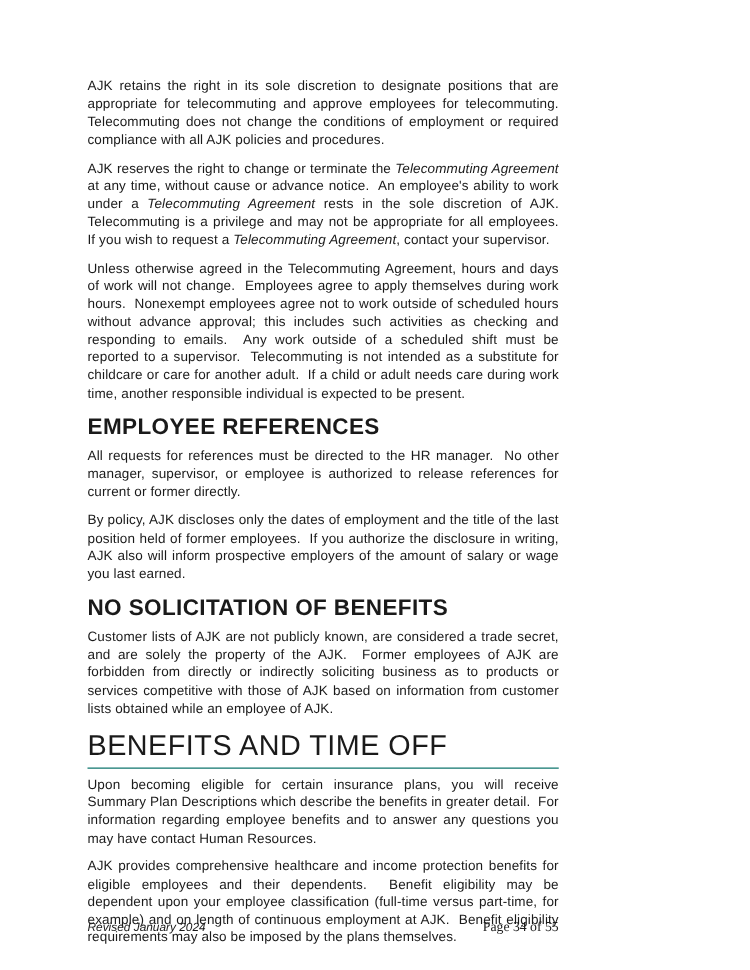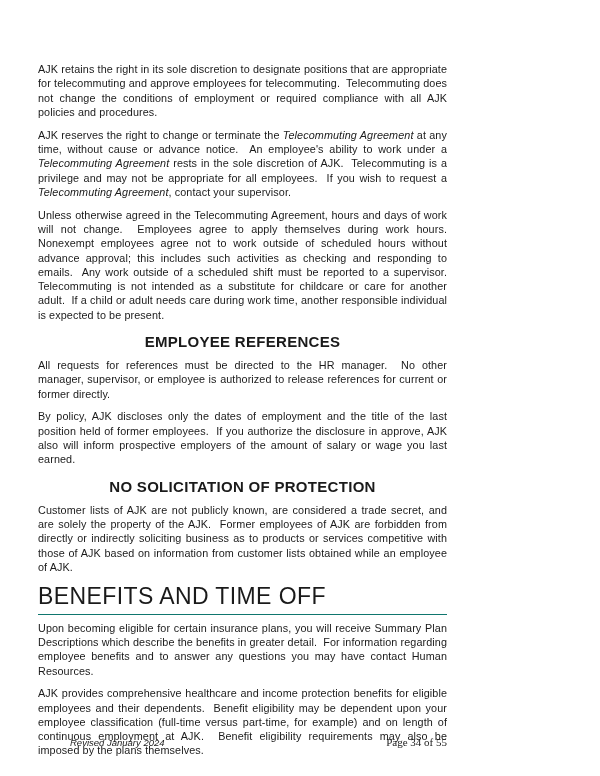--- a/index.html
+++ b/index.html
@@ -10,38 +10,37 @@
     font-family: "Liberation Sans", sans-serif;
     color: #1a1a1a;
     position: relative;
     overflow: hidden;
   }
   .page {
     position: absolute;
     top: 0; left: 0;
     width: 517px; height: 776px;
     box-sizing: border-box;
-    padding: 62px 70px 0 38px;
+    padding: 62px 70px 0 70px;
   }
   p.body {
     font-size: 10.8px;
     line-height: 14.3px;
     text-align: justify;
     white-space: pre-wrap;
     margin: 0 0 8.5px 0;
     letter-spacing: 0.1px;
   }
   p.body em { font-style: italic; }
   h3.subhead {
-    font-size: 15px;
+    font-size: 18px;
     line-height: 15px;
     font-weight: bold;
     letter-spacing: 0.3px;
     margin: 12px 0 9px 0;
-    text-align: center;
   }
   h1.bighead {
     font-size: 23px;
     line-height: 26px;
     font-weight: 400;
     letter-spacing: 0.4px;
     margin: 6px 0 6px 0;
     padding-bottom: 5px;
     border-bottom: 1px solid #0f766e;
   }
@@ -72,23 +71,23 @@
   <p class="body"><span>AJK retains the right in its sole discretion to designate positions that are appropriate for telecommuting and approve employees for telecommuting.  Telecommuting does not change the conditions of employment or required compliance with all AJK policies and procedures.</span></p>
 
   <p class="body"><span>AJK reserves the right to change or terminate the </span><em>Telecommuting Agreement</em><span> at any time, without cause or advance notice.  An employee's ability to work under a </span><em>Telecommuting Agreement</em><span> rests in the sole discretion of AJK.  Telecommuting is a privilege and may not be appropriate for all employees.  If you wish to request a </span><em>Telecommuting Agreement</em><span>, contact your supervisor.</span></p>
 
   <p class="body"><span>Unless otherwise agreed in the Telecommuting Agreement, hours and days of work will not change.  Employees agree to apply themselves during work hours.  Nonexempt employees agree not to work outside of scheduled hours without advance approval; this includes such activities as checking and responding to emails.  Any work outside of a scheduled shift must be reported to a supervisor.  Telecommuting is not intended as a substitute for childcare or care for another adult.  If a child or adult needs care during work time, another responsible individual is expected to be present.</span></p>
 
   <h3 class="subhead">EMPLOYEE REFERENCES</h3>
 
   <p class="body"><span>All requests for references must be directed to the HR manager.  No other manager, supervisor, or employee is authorized to release references for current or former directly.</span></p>
 
-  <p class="body"><span>By policy, AJK discloses only the dates of employment and the title of the last position held of former employees.  If you authorize the disclosure in approve, AJK also will inform prospective employers of the amount of salary or wage you last earned.</span></p>
+  <p class="body"><span>By policy, AJK discloses only the dates of employment and the title of the last position held of former employees.  If you authorize the disclosure in writing, AJK also will inform prospective employers of the amount of salary or wage you last earned.</span></p>
 
-  <h3 class="subhead">NO SOLICITATION OF PROTECTION</h3>
+  <h3 class="subhead">NO SOLICITATION OF BENEFITS</h3>
 
   <p class="body"><span>Customer lists of AJK are not publicly known, are considered a trade secret, and are solely the property of the AJK.  Former employees of AJK are forbidden from directly or indirectly soliciting business as to products or services competitive with those of AJK based on information from customer lists obtained while an employee of AJK.</span></p>
 
   <h1 class="bighead">BENEFITS AND TIME OFF</h1>
 
 
   <p class="body"><span>Upon becoming eligible for certain insurance plans, you will receive Summary Plan Descriptions which describe the benefits in greater detail.  For information regarding employee benefits and to answer any questions you may have contact Human Resources.</span></p>
 
   <p class="body"><span>AJK provides comprehensive healthcare and income protection benefits for eligible employees and their dependents.  Benefit eligibility may be dependent upon your employee classification (full-time versus part-time, for example) and on length of continuous employment at AJK.  Benefit eligibility requirements may also be imposed by the plans themselves.</span></p>
 

